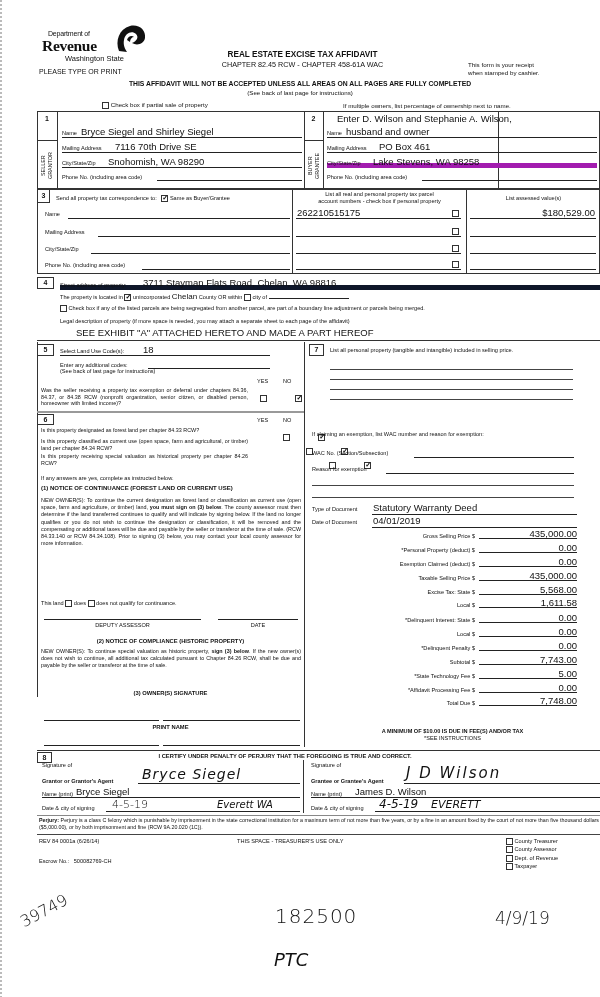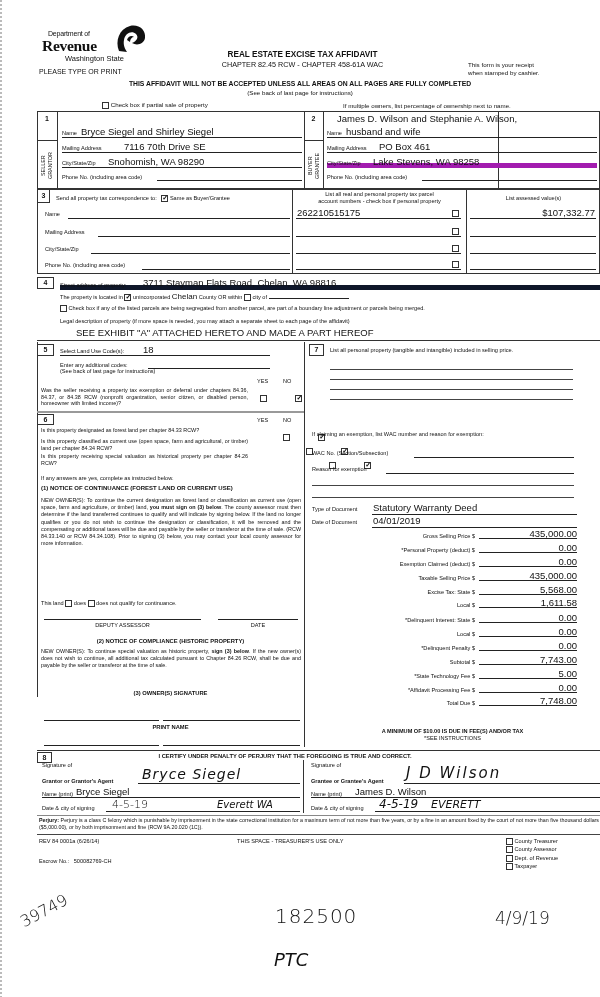--- a/index.html
+++ b/index.html
@@ -63,41 +63,41 @@
 <div class="abs" style="left:37px;top:141px;width:21px;height:48px;border-right:1px solid #333;">
   <div class="vert" style="left:3px;top:8px;height:34px;">SELLER</div>
   <div class="vert" style="left:10px;top:8px;height:34px;">GRANTOR</div>
 </div>
 <div class="abs" style="left:62px;top:124px;width:240px;height:14px;border-bottom:1px solid #222;">
   <span class="tiny" style="position:absolute;left:0;top:6px;">Name</span>
   <span class="fill" style="position:absolute;left:19px;top:2px;">Bryce Siegel and Shirley Siegel</span>
 </div>
 <div class="abs" style="left:62px;top:141px;width:240px;height:12px;border-bottom:1px solid #222;">
   <span class="tiny" style="position:absolute;left:0;top:4px;">Mailing Address</span>
-  <span class="fill" style="position:absolute;left:62px;top:0px;">7116 70th Drive SE</span>
+  <span class="fill" style="position:absolute;left:53px;top:0px;">7116 70th Drive SE</span>
 </div>
 <div class="abs" style="left:62px;top:156px;width:240px;height:12px;border-bottom:1px solid #222;">
   <span class="tiny" style="position:absolute;left:0;top:4px;">City/State/Zip</span>
   <span class="fill" style="position:absolute;left:46px;top:0px;">Snohomish, WA 98290</span>
 </div>
 <div class="abs" style="left:62px;top:171px;width:240px;height:11px;">
   <span class="tiny" style="position:absolute;left:0;top:3px;">Phone No. (including area code)</span>
   <span style="position:absolute;left:95px;right:0;top:9px;border-bottom:1px solid #222;"></span>
 </div>
 
 <div class="abs" style="left:304px;top:111px;width:1px;height:78px;background:#333;"></div>
 <div class="abs" style="left:304px;top:111px;width:20px;height:30px;border-right:1px solid #333;border-bottom:1px solid #333;font-size:7px;font-weight:bold;text-align:center;padding-top:4px;">2</div>
 <div class="abs" style="left:304px;top:141px;width:20px;height:48px;border-right:1px solid #333;">
   <div class="vert" style="left:3px;top:8px;height:34px;">BUYER</div>
   <div class="vert" style="left:10px;top:8px;height:34px;">GRANTEE</div>
 </div>
-<div class="abs fill" style="left:337px;top:113px;">James D. Wilson and Stephanie A. Wilson,</div>
+<div class="abs fill" style="left:337px;top:113px;">Enter D. Wilson and Stephanie A. Wilson,</div>
 <div class="abs" style="left:327px;top:124px;width:270px;height:14px;border-bottom:1px solid #222;">
   <span class="tiny" style="position:absolute;left:0;top:6px;">Name</span>
-  <span class="fill" style="position:absolute;left:19px;top:2px;">husband and wife</span>
+  <span class="fill" style="position:absolute;left:19px;top:2px;">husband and owner</span>
 </div>
 <div class="abs" style="left:327px;top:141px;width:270px;height:12px;border-bottom:1px solid #222;">
   <span class="tiny" style="position:absolute;left:0;top:4px;">Mailing Address</span>
   <span class="fill" style="position:absolute;left:52px;top:0px;">PO Box 461</span>
 </div>
 <div class="abs" style="left:327px;top:156px;width:270px;height:12px;border-bottom:5px solid #a21caf;">
   <span class="tiny" style="position:absolute;left:0;top:4px;">City/State/Zip</span>
   <span class="fill" style="position:absolute;left:46px;top:0px;">Lake Stevens, WA 98258</span>
 </div>
 <div class="abs" style="left:327px;top:171px;width:270px;height:11px;">
@@ -133,21 +133,21 @@
 <div class="abs" style="left:466px;top:189px;width:1px;height:85px;background:#333;"></div>
 <div class="abs tiny center" style="left:293px;top:191px;width:173px;">List all real and personal property tax parcel</div>
 <div class="abs tiny center" style="left:293px;top:198px;width:173px;">account numbers - check box if personal property</div>
 <div class="abs tiny center" style="left:467px;top:195px;width:133px;">List assessed value(s)</div>
 
 <div class="abs" style="left:296px;top:207px;width:165px;height:12px;border-bottom:1px solid #222;">
   <span class="fill" style="position:absolute;left:1px;top:0;">262210515175</span>
   <span class="cb" style="position:absolute;right:2px;top:3px;"></span>
 </div>
 <div class="abs" style="left:470px;top:207px;width:126px;height:12px;border-bottom:1px solid #222;">
-  <span class="fill" style="position:absolute;right:1px;top:0;">$107,332.77</span>
+  <span class="fill" style="position:absolute;right:1px;top:0;">$180,529.00</span>
 </div>
 <div class="abs" style="left:296px;top:225px;width:165px;height:12px;border-bottom:1px solid #222;">
   <span class="cb" style="position:absolute;right:2px;top:3px;"></span>
 </div>
 <div class="abs" style="left:470px;top:225px;width:126px;height:12px;border-bottom:1px solid #222;"></div>
 <div class="abs" style="left:296px;top:242px;width:165px;height:12px;border-bottom:1px solid #222;">
   <span class="cb" style="position:absolute;right:2px;top:3px;"></span>
 </div>
 <div class="abs" style="left:470px;top:242px;width:126px;height:12px;border-bottom:1px solid #222;"></div>
 <div class="abs" style="left:296px;top:258px;width:165px;height:12px;border-bottom:1px solid #222;">

